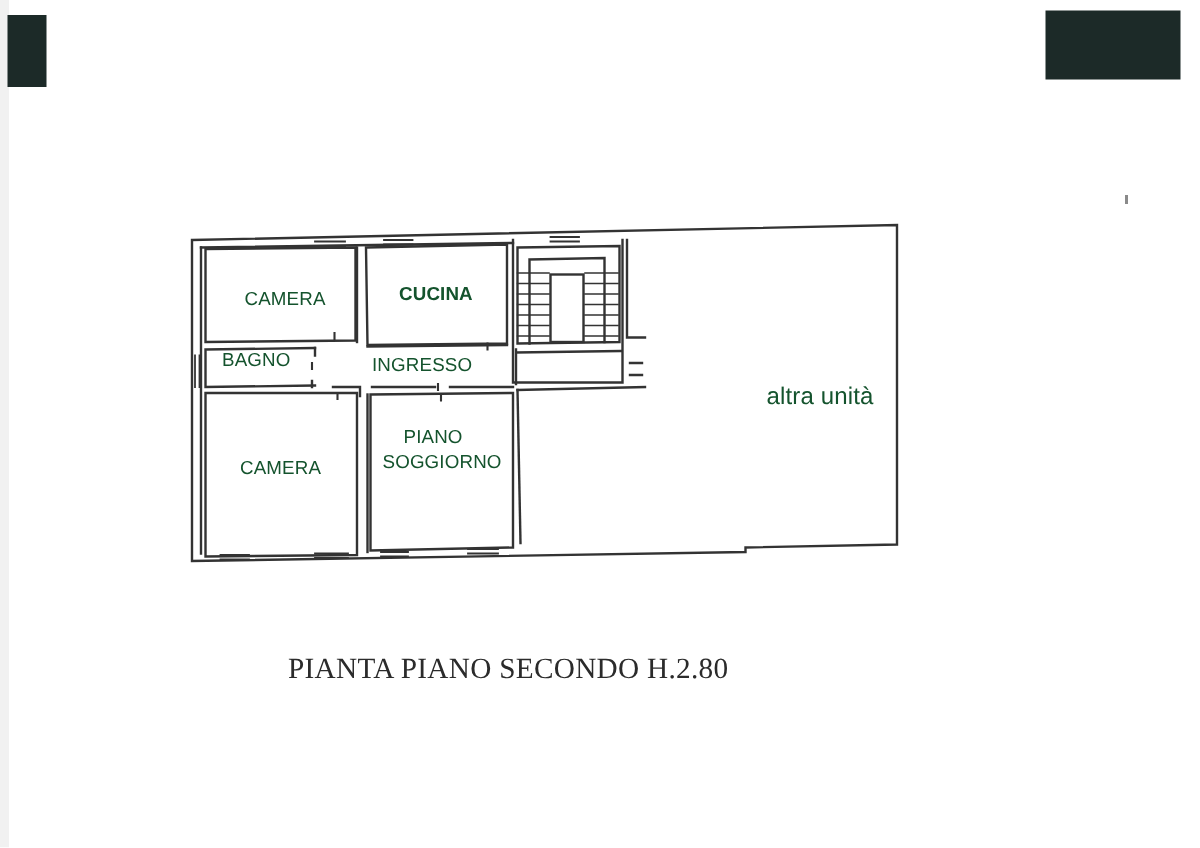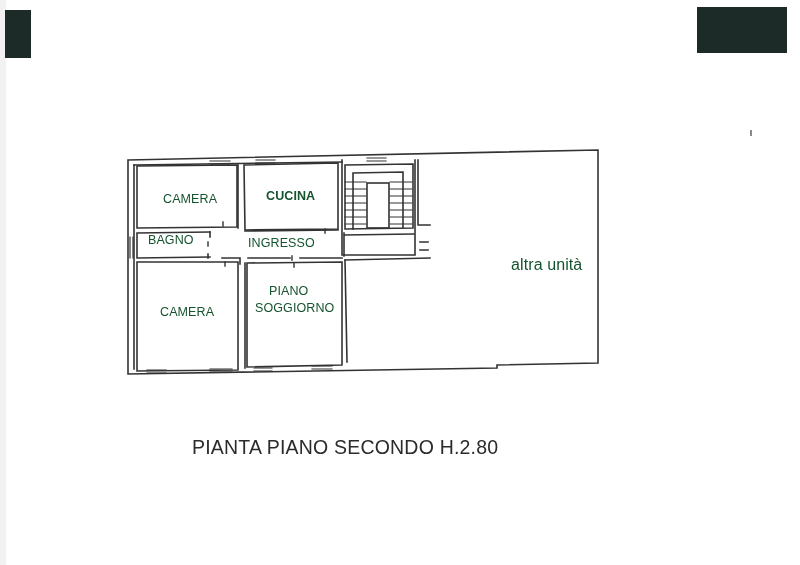--- a/index.html
+++ b/index.html
@@ -23,20 +23,21 @@
     white-space: nowrap;
     line-height: 16px;
   }
   #title {
     position: absolute;
     left: 192px; top: 436px;
     font-size: 19.5px;
     color: #2b2b2b;
     letter-spacing: 0.2px;
     white-space: nowrap;
+    font-family: Liberation Serif, serif;
   }
   .stray { position:absolute; width:2px; height:6px; background:#8a8a8a; }
 </style>
 </head>
 <body>
 
 <div class="edge-shade"></div>
 <div id="mark-left" class="scan-mark"></div>
 <div id="mark-right" class="scan-mark"></div>
 <div class="stray" style="left:750px; top:130px;"></div>

